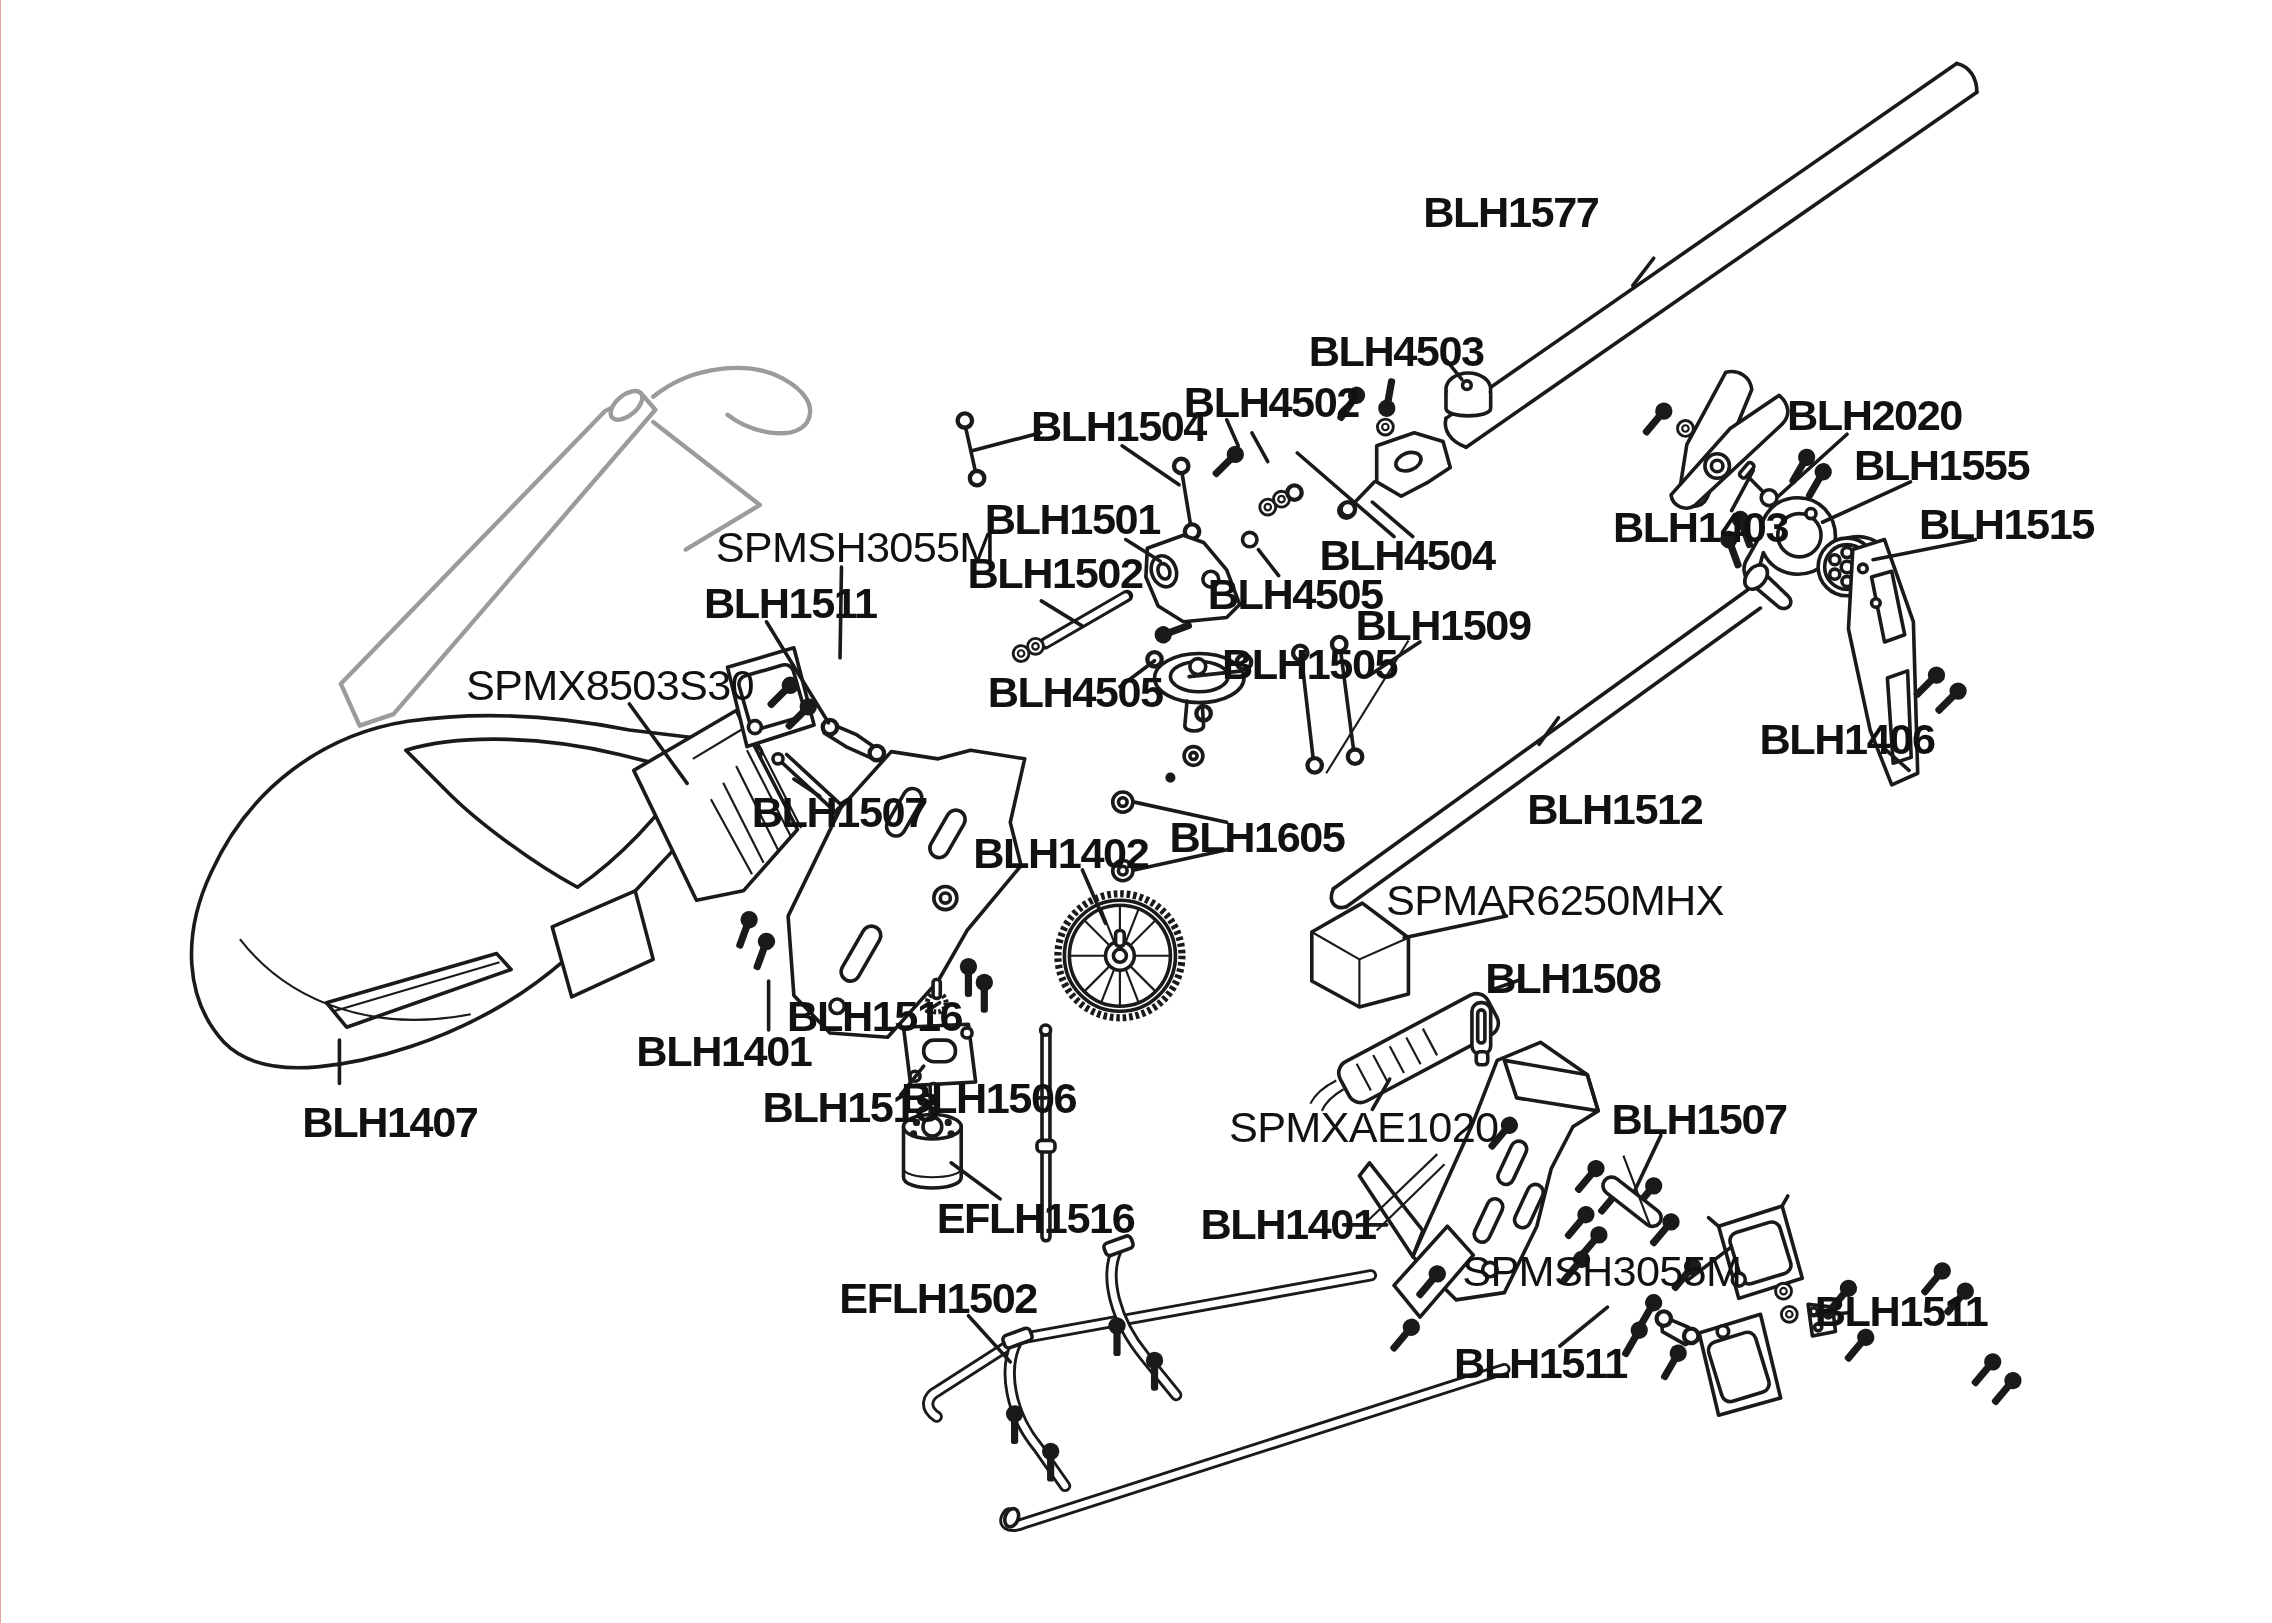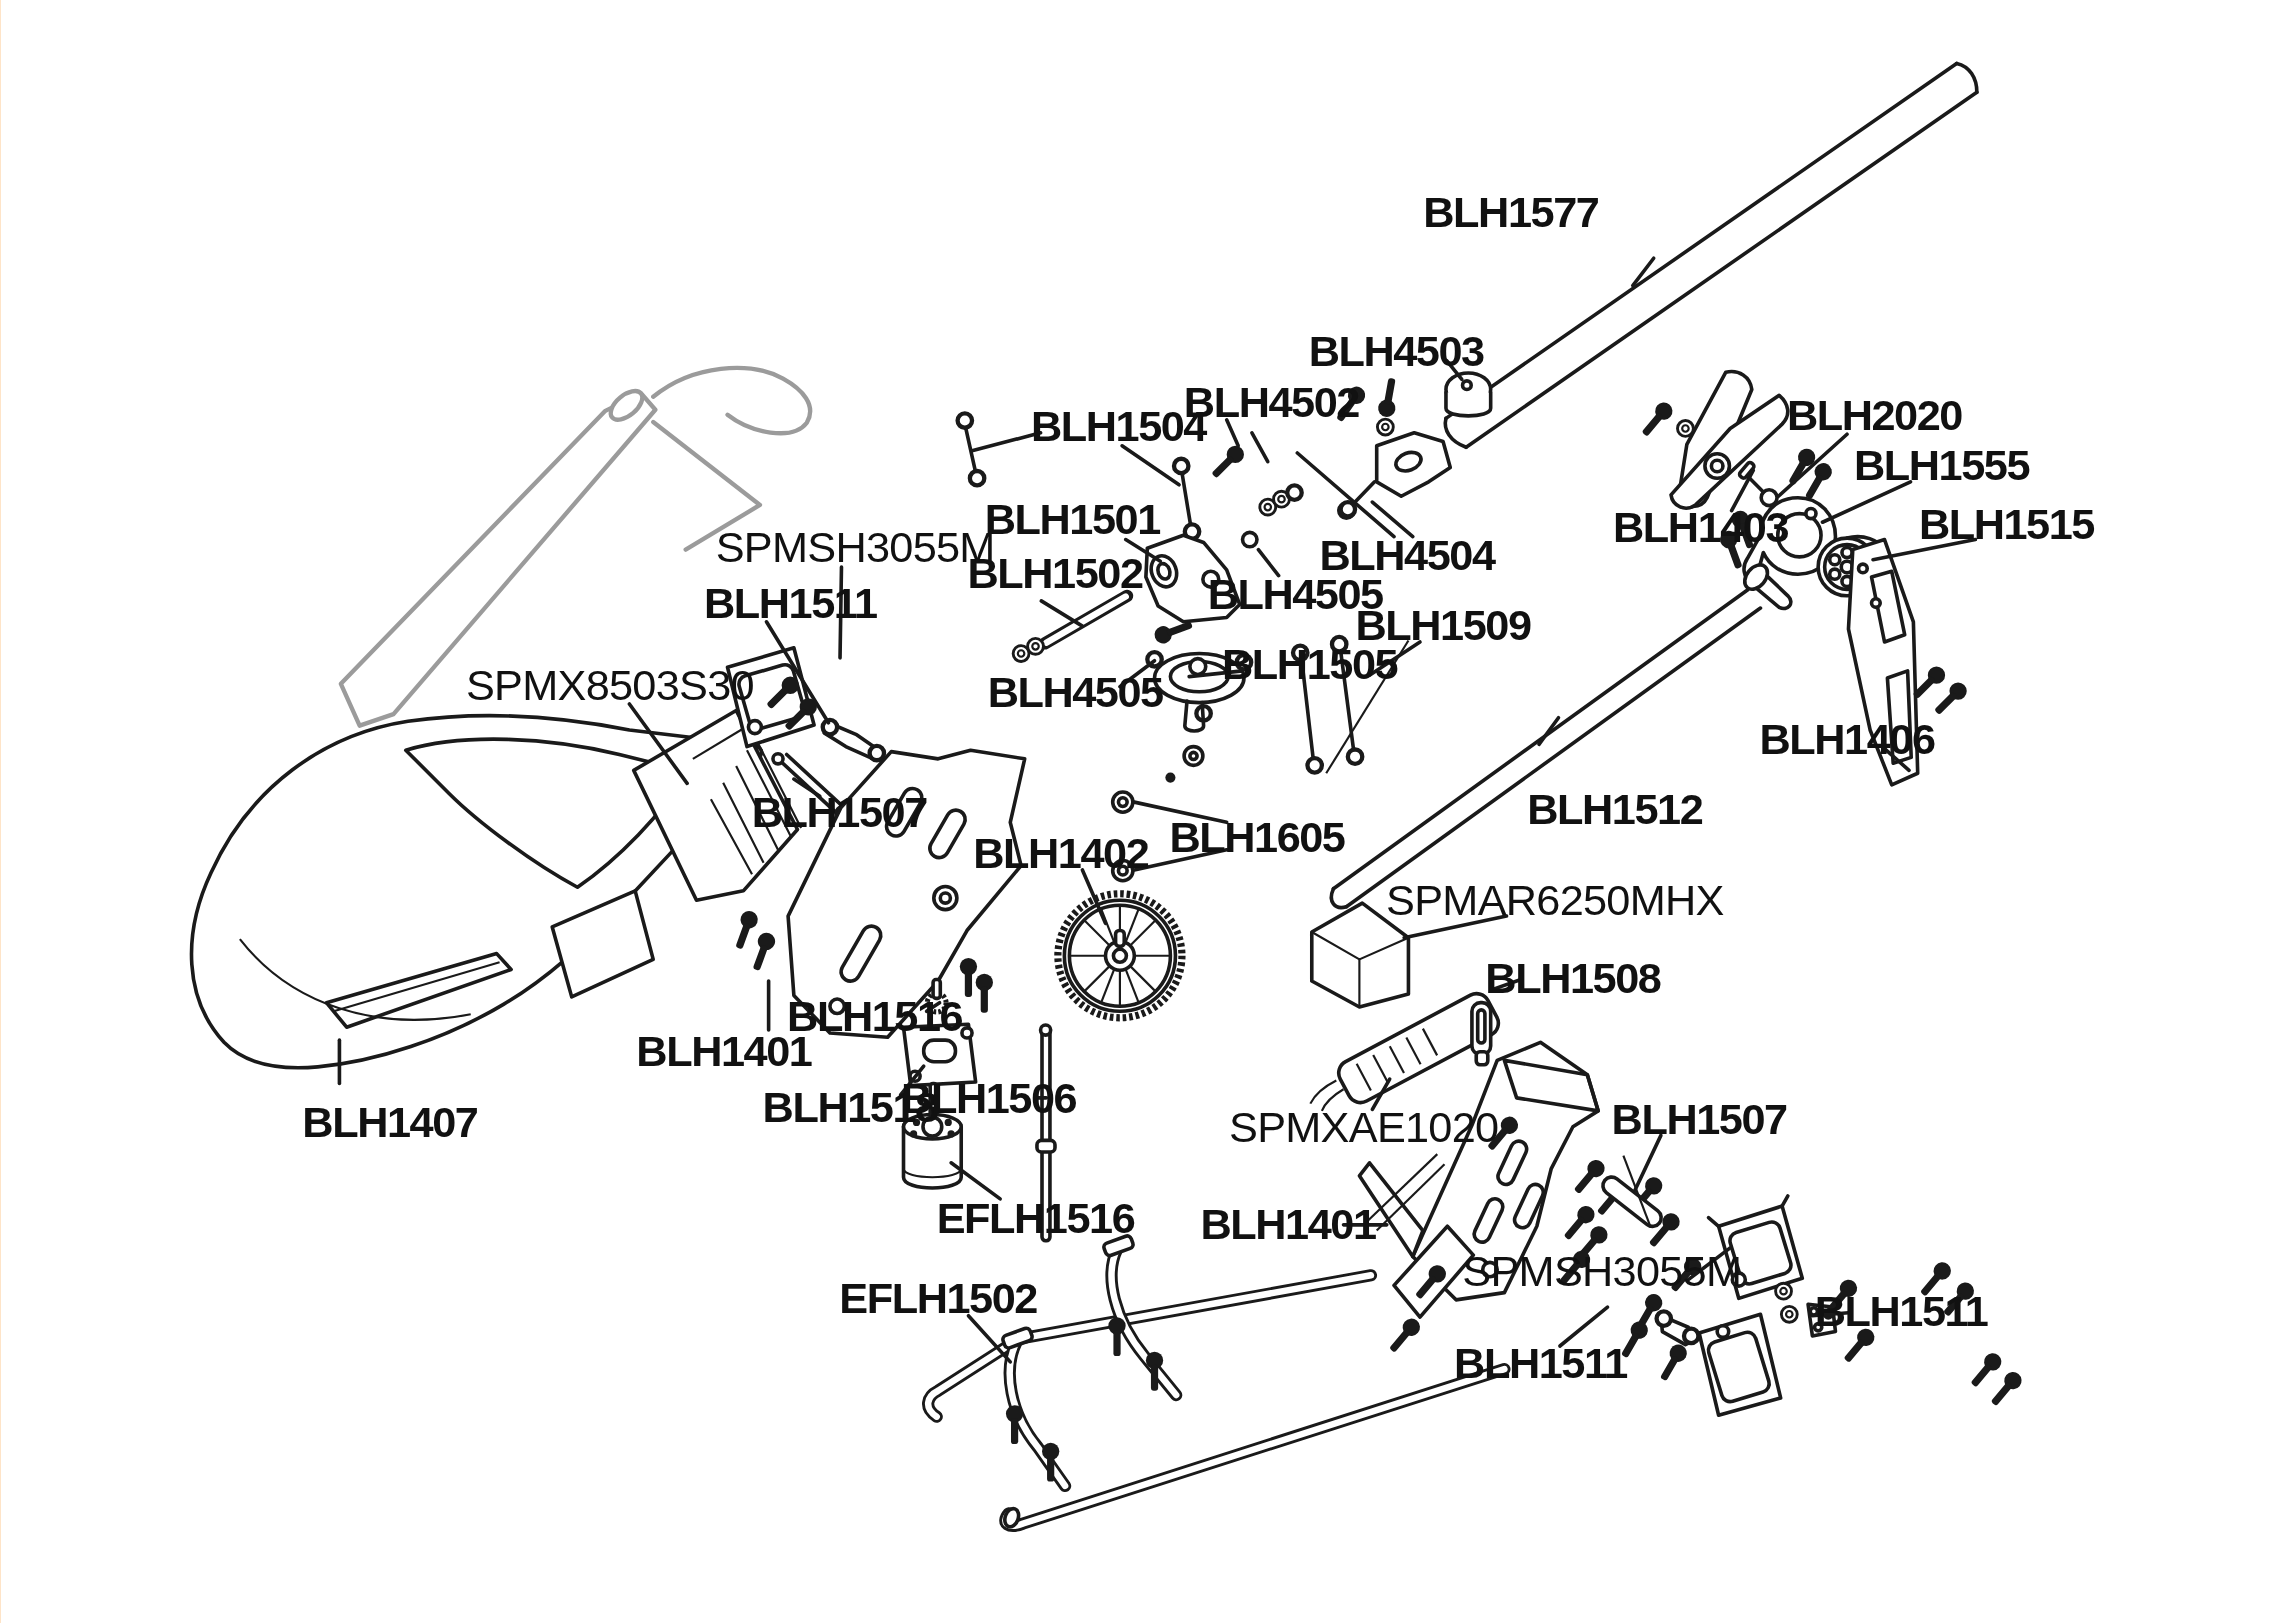--- a/index.html
+++ b/index.html
@@ -1,16 +1,16 @@
 <!DOCTYPE html>
 <html style="font-size:11.5px"><head>
 <meta charset="utf-8">
 <style>
   html,body{margin:0;padding:0;background:#fff;}
-  .page{width:2185px;height:1623px;position:relative;background:#fdba74;overflow:hidden;}
+  .page{width:2185px;height:1623px;position:relative;background:#b91c1c;overflow:hidden;}
   svg{display:block;}
   svg text{font-family:"Liberation Sans",sans-serif;font-size:60px;fill:#111;
            text-anchor:middle;dominant-baseline:central;letter-spacing:-2px;}
   svg text.bold{font-weight:bold;}
   svg text.regular{font-weight:normal;letter-spacing:-1px;}
   .part{fill:#fff;stroke:#1a1a1a;stroke-width:5;stroke-linejoin:round;stroke-linecap:round;}
   .part.nf{fill:none;}
   .thin{fill:none;stroke:#1a1a1a;stroke-width:3;}
   .lead{fill:none;stroke:#1a1a1a;stroke-width:5;stroke-linecap:round;}
   .grey{fill:#fff;stroke:#9b9b9b;stroke-width:6;stroke-linejoin:round;stroke-linecap:round;}

